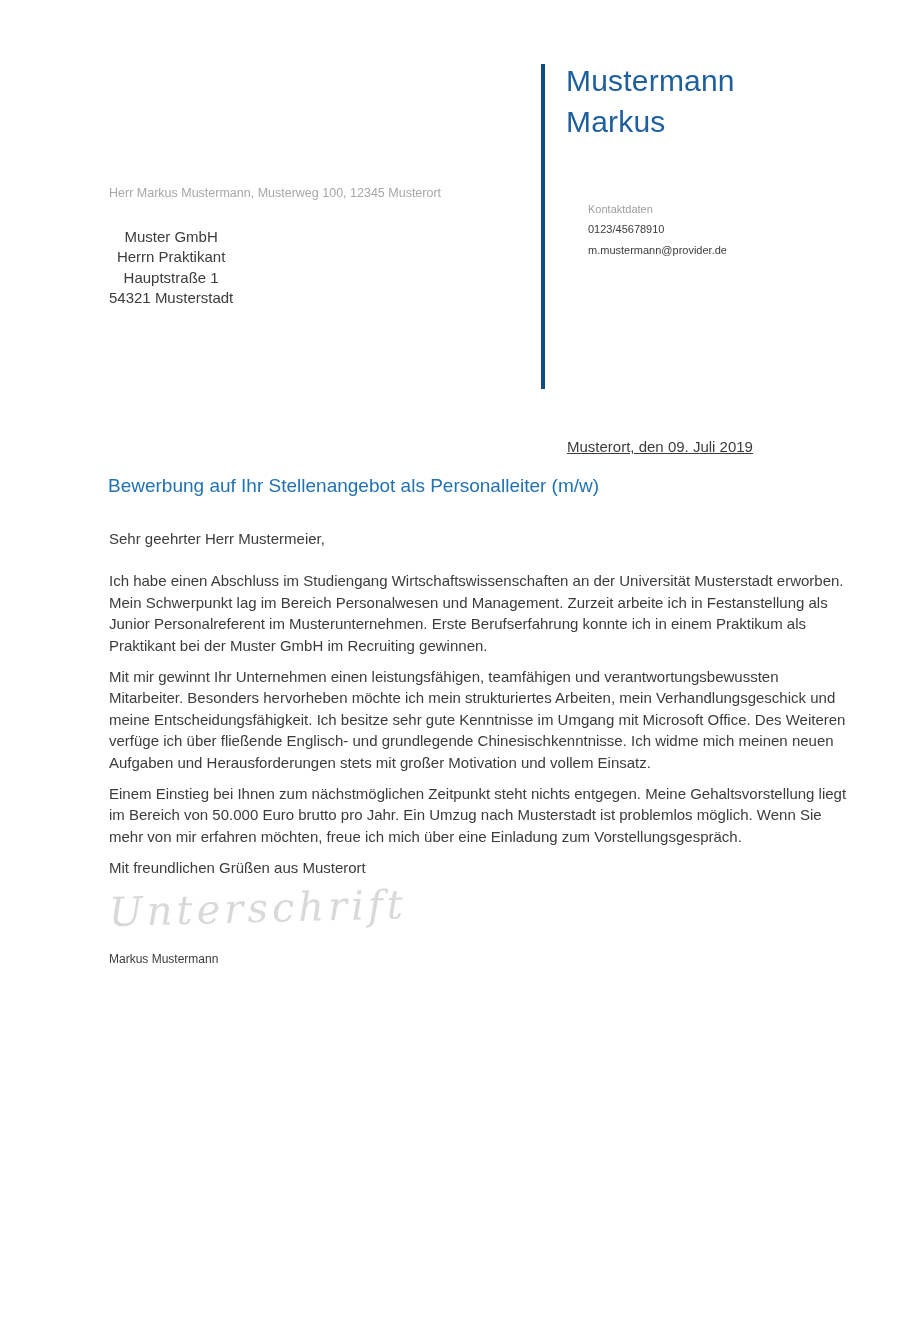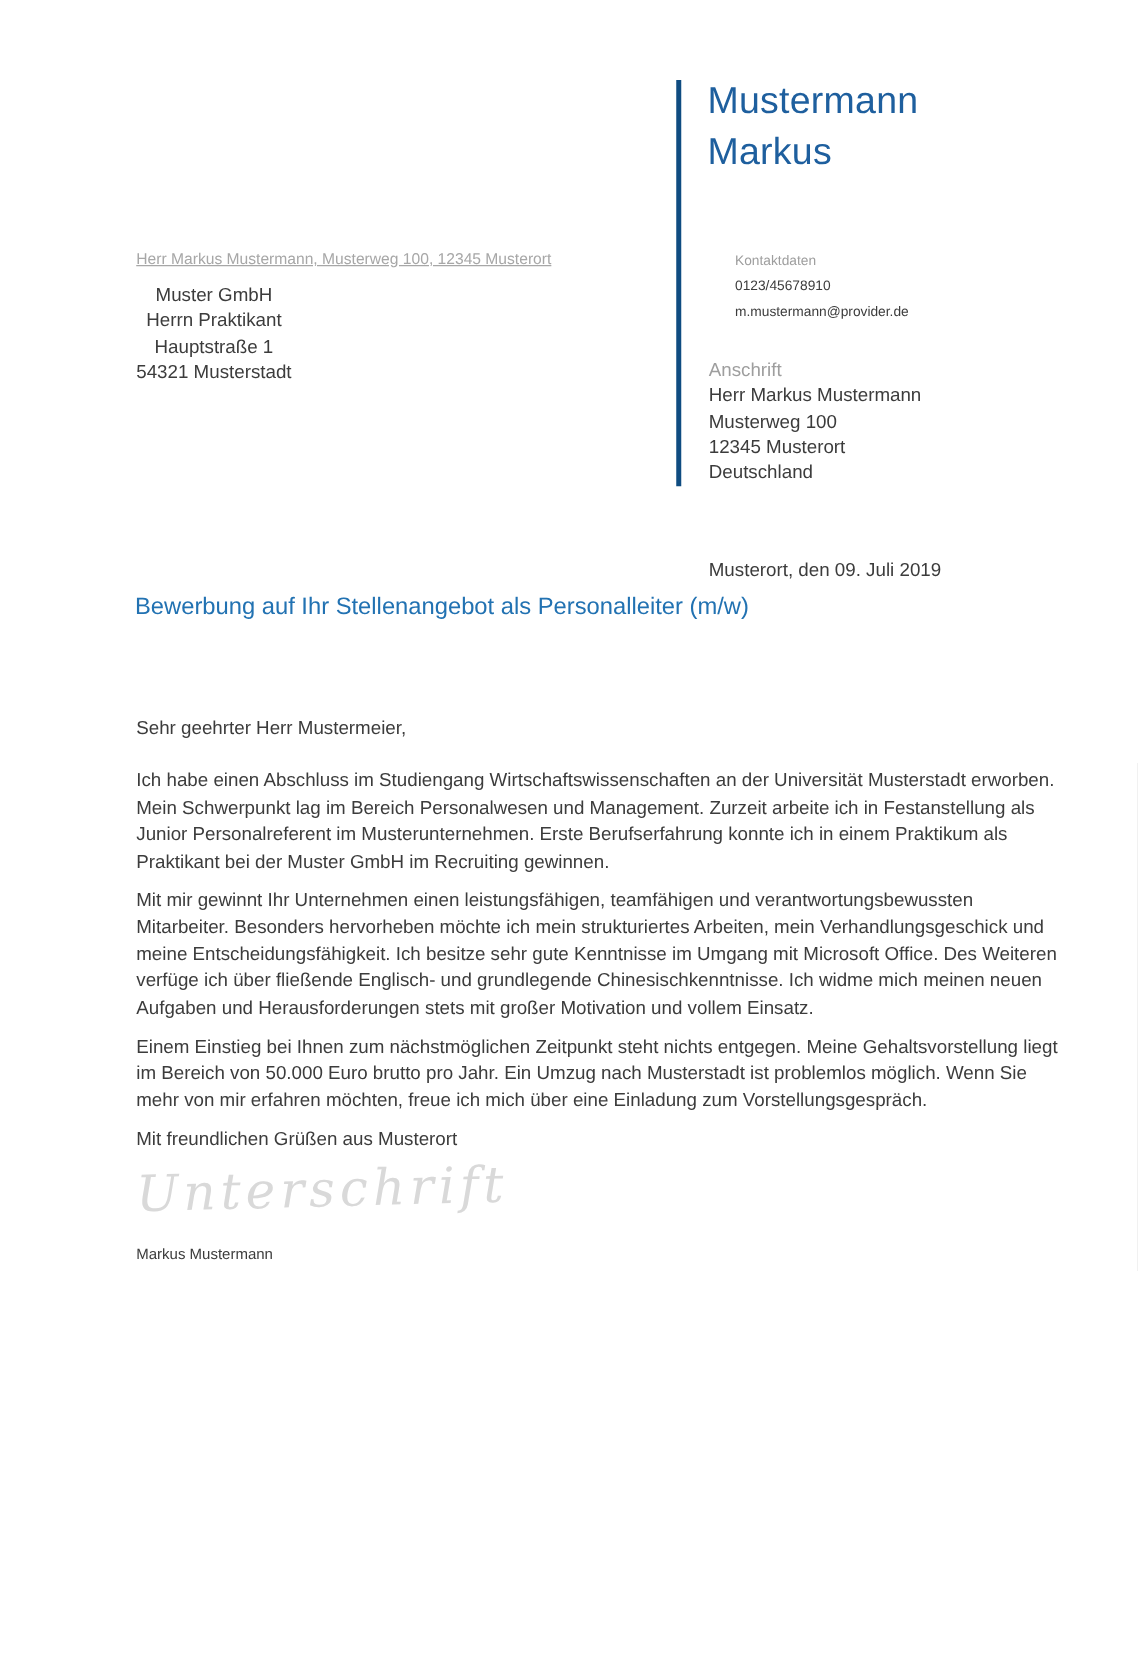--- a/index.html
+++ b/index.html
@@ -27,24 +27,23 @@
     font-size: 30px;
     line-height: 41px;
     color: #1e5f9e;
     font-weight: 400;
     letter-spacing: 0.2px;
   }
 
   
   .sender-line {
     position: absolute;
-    left: 109px; top: 200px;
+    left: 109px; top: 186px;
     font-size: 12.5px;
     color: #a7a7a7;
-    text-decoration: underline;
   }
   .recipient-block {
     position: absolute;
     left: 109px; top: 227px;
     font-size: 15px;
     line-height: 20.3px;
     text-align: center;
   }
 
   
@@ -58,40 +57,41 @@
     position: absolute;
     left: 567px; top: 287px;
     font-size: 15px;
     line-height: 20.3px;
   }
   .col-label { color: #9e9e9e; }
 
   
   .date-line {
     position: absolute;
-    left: 567px; top: 448px;
+    left: 567px; top: 438px;
     font-size: 15px;
+    text-decoration: underline;
   }
   .subject-line {
     position: absolute;
     left: 108px; top: 475px;
     font-size: 19px;
     color: #2272b2;
   }
 
   
   .body-block {
     position: absolute;
     left: 109px; top: 528px;
     width: 742px;
     font-size: 15px;
     line-height: 21.4px;
   }
   .body-block p { margin: 0 0 10px 0; }
-  .body-block p.salutation { margin-bottom: 21px; margin-top: 44px; }
+  .body-block p.salutation { margin-bottom: 21px; }
   .body-block p.closing { margin: 4px 0 0 0; }
 
   .signature-script {
     margin-top: 10px;
     font-family: "DejaVu Serif", serif;
     font-style: italic;
     font-weight: 300;
     font-size: 40px;
     line-height: 46px;
     letter-spacing: 4px;
@@ -124,27 +124,20 @@
     <div>Hauptstraße 1</div>
     <div>54321 Musterstadt</div>
   </div>
 
   <div class="contact-block">
     <div class="col-label">Kontaktdaten</div>
     <div>0123/45678910</div>
     <div>m.mustermann@provider.de</div>
   </div>
 
-  <div class="address-block">
-    <div class="col-label">Anschrift</div>
-    <div>Herr Markus Mustermann</div>
-    <div>Musterweg 100</div>
-    <div>12345 Musterort</div>
-    <div>Deutschland</div>
-  </div>
 
   <div class="date-line">Musterort, den 09. Juli 2019</div>
 
   <div class="subject-line">Bewerbung auf Ihr Stellenangebot als Personalleiter (m/w)</div>
 
   <div class="body-block">
     <p class="salutation">Sehr geehrter Herr Mustermeier,</p>
     <p>Ich habe einen Abschluss im Studiengang Wirtschaftswissenschaften an der Universität Musterstadt erworben. Mein Schwerpunkt lag im Bereich Personalwesen und Management. Zurzeit arbeite ich in Festanstellung als Junior Personalreferent im Musterunternehmen. Erste Berufserfahrung konnte ich in einem Praktikum als Praktikant bei der Muster GmbH im Recruiting gewinnen.</p>
     <p>Mit mir gewinnt Ihr Unternehmen einen leistungsfähigen, teamfähigen und verantwortungsbewussten Mitarbeiter. Besonders hervorheben möchte ich mein strukturiertes Arbeiten, mein Verhandlungsgeschick und meine Entscheidungsfähigkeit. Ich besitze sehr gute Kenntnisse im Umgang mit Microsoft Office. Des Weiteren verfüge ich über fließende Englisch- und grundlegende Chinesischkenntnisse. Ich widme mich meinen neuen Aufgaben und Herausforderungen stets mit großer Motivation und vollem Einsatz.</p>
     <p>Einem Einstieg bei Ihnen zum nächstmöglichen Zeitpunkt steht nichts entgegen. Meine Gehaltsvorstellung liegt im Bereich von 50.000 Euro brutto pro Jahr. Ein Umzug nach Musterstadt ist problemlos möglich. Wenn Sie mehr von mir erfahren möchten, freue ich mich über eine Einladung zum Vorstellungsgespräch.</p>

